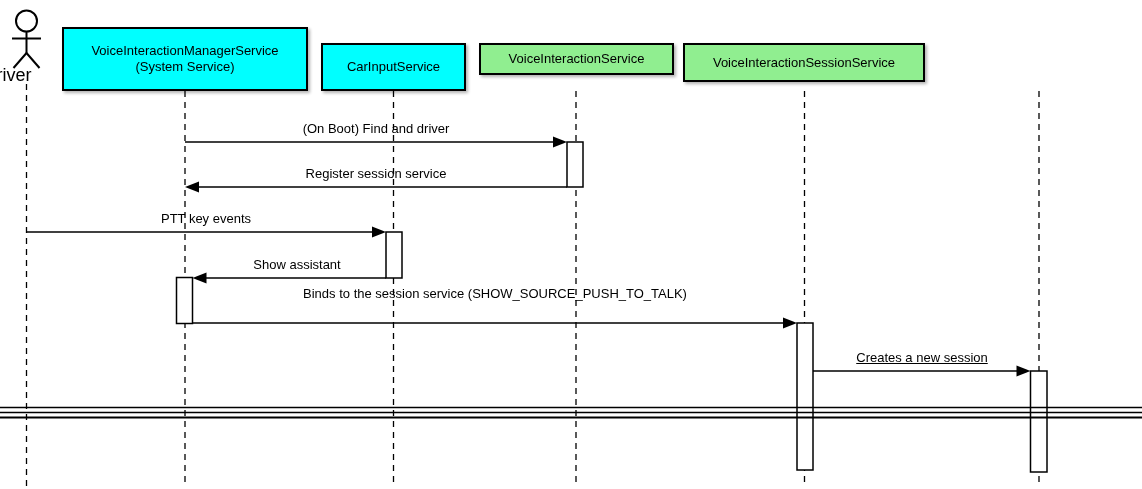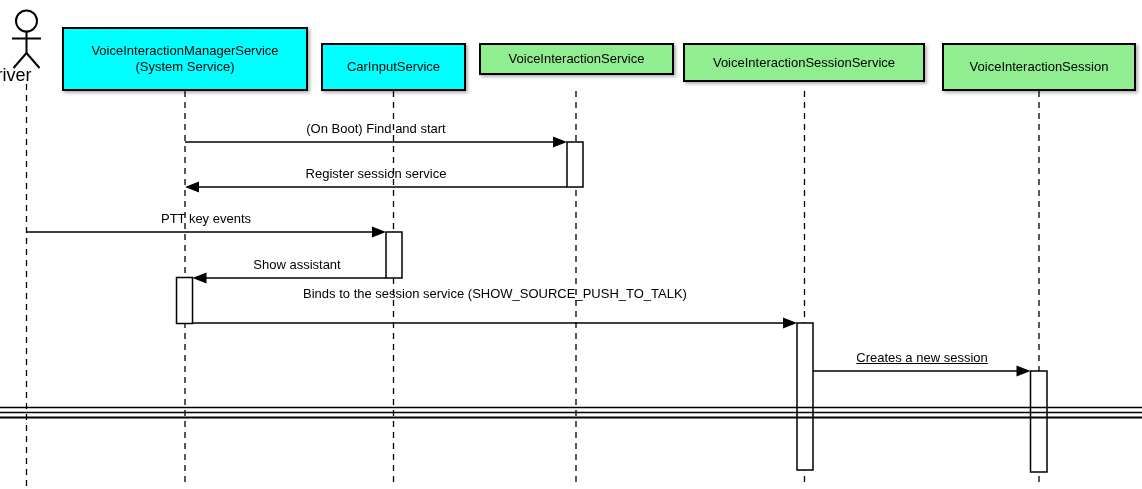--- a/index.html
+++ b/index.html
@@ -105,23 +105,22 @@
     </g>
   </svg>
 
   <div class="actor-label">driver</div>
 
   <div class="participant" id="p2" style="background-color: rgb(0, 255, 255);">CarInputService</div>
   <div class="participant" id="p1" style="background-color: rgb(0, 255, 255);">VoiceInteractionManagerService
 (System Service)</div>
   <div class="participant" id="p3" style="background-color: rgb(144, 238, 144);">VoiceInteractionService</div>
   <div class="participant" id="p4" style="background-color: rgb(144, 238, 144);">VoiceInteractionSessionService</div>
-  <div class="participant" id="p5" style="background-color: rgb(144, 238, 144);">VoiceInteractionSession</div>
 
-  <div class="msg" id="m1">(On Boot) Find and start</div>
+  <div class="msg" id="m1">(On Boot) Find and driver</div>
   <div class="msg" id="m2">Register session service</div>
   <div class="msg" id="m3">PTT key events</div>
   <div class="msg" id="m4">Show assistant</div>
   <div class="msg" id="m5">Binds to the session service (SHOW_SOURCE_PUSH_TO_TALK)</div>
   <div class="msg" id="m6">Creates a new session</div>
 
 
 </div>
 
 </body></html>

